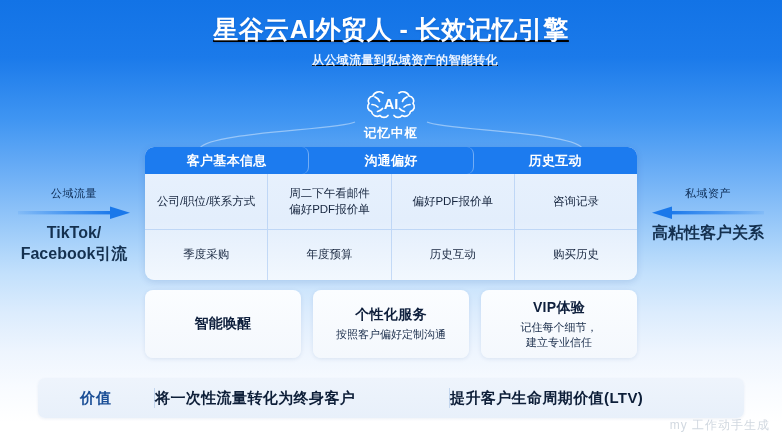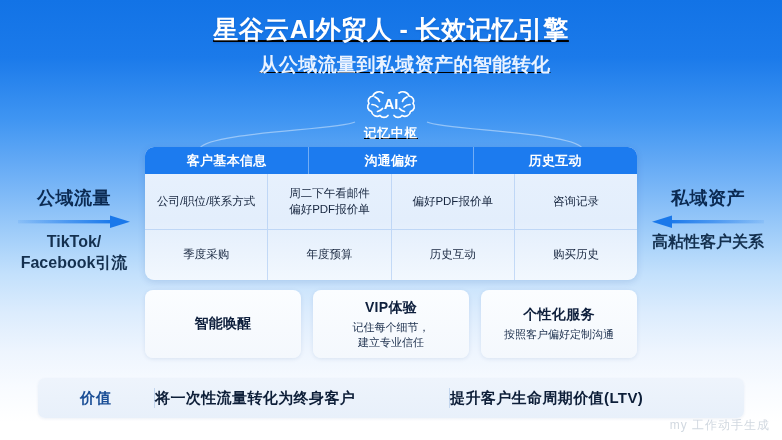--- a/index.html
+++ b/index.html
@@ -42,35 +42,34 @@
   .hdr-title {
     font-size: 25px;
     font-weight: bold;
     color: #ffffff;
     letter-spacing: 0.5px;
     line-height: 1.25;
     text-shadow: 0 1px 2px rgba(0,40,110,0.18);
   }
   .hdr-sub {
     margin-top: 7px;
-    font-size: 19px;
+    font-size: 12px;
     font-weight: bold;
     color: #eaf3ff;
     letter-spacing: 0.4px;
     padding-left: 28px;
   }
 
   
   .hub {
     position: absolute;
     top: 84px;
     left: 0;
     width: 782px;
     text-align: center;
-    text-decoration: underline;
   }
   .hub-icon {
     display: block;
     margin: 0 auto;
     width: 56px;
     height: 40px;
   }
   .hub-label {
     margin-top: 1px;
     font-size: 12.5px;
@@ -109,20 +108,21 @@
   .panel-head .th {
     flex: 1;
     display: flex;
     align-items: center;
     justify-content: center;
     font-size: 13px;
     font-weight: bold;
     color: #ffffff;
     letter-spacing: 0.3px;
     border-right: 1px solid rgba(255,255,255,0.38);
+    border-radius: 7px;
   }
   .panel-head .th:last-child { border-right: none; }
 
   .panel-row {
     display: flex;
   }
   .panel-row.r1 { height: 56px; }
   .panel-row.r2 { height: 50px; }
   .panel-row.r1 { border-bottom: 1px solid rgba(160,195,240,0.55); }
 
@@ -145,22 +145,22 @@
   .side {
     position: absolute;
     top: 186px;
     width: 126px;
     text-align: center;
   }
   .side.left  { left: 11px; }
   .side.right { right: 11px; }
 
   .side-title {
-    font-size: 18px;
-    font-weight: bold;
+    font-size: 11px;
+    font-weight: normal;
     color: #0b2a52;
     letter-spacing: 0.5px;
   }
   .side-arrow {
     display: block;
     margin: 5px auto 4px;
   }
   .side-sub {
     font-size: 16px;
     color: #14304f;
@@ -355,30 +355,30 @@
       <polygon points="20,0.5 0,6.7 20,12.9" fill="#1a78ea"></polygon>
     </svg>
     <div class="side-sub">高粘性客户关系</div>
   </div>
 
   <div class="cards">
     <div class="card">
       <div class="card-title">智能唤醒</div>
     </div>
     <div class="card">
+      <div class="card-title">个性化服务</div>
+      <div class="card-desc">
+        <div>按照客户偏好定制沟通</div>
+      </div>
+    </div>
+    <div class="card">
       <div class="card-title">VIP体验</div>
       <div class="card-desc">
         <div>记住每个细节，</div>
         <div>建立专业信任</div>
-      </div>
-    </div>
-    <div class="card">
-      <div class="card-title">个性化服务</div>
-      <div class="card-desc">
-        <div>按照客户偏好定制沟通</div>
       </div>
     </div>
   </div>
 
   <div class="valuebar">
     <div class="vb-key">价值</div>
     <div class="vb-div"></div>
     <div class="vb-item">将一次性流量转化为终身客户</div>
     <div class="vb-div"></div>
     <div class="vb-item">提升客户生命周期价值(LTV)</div>

